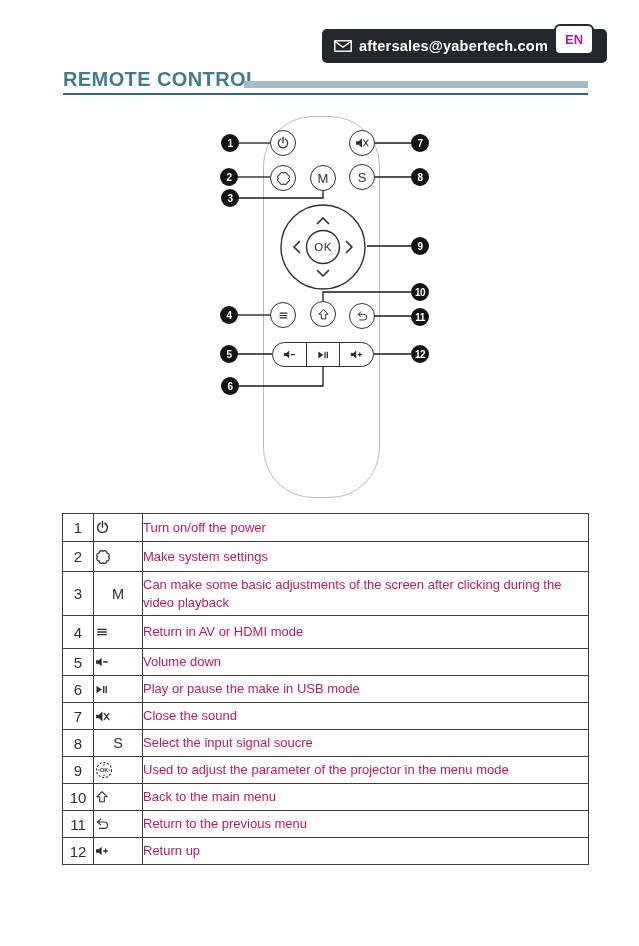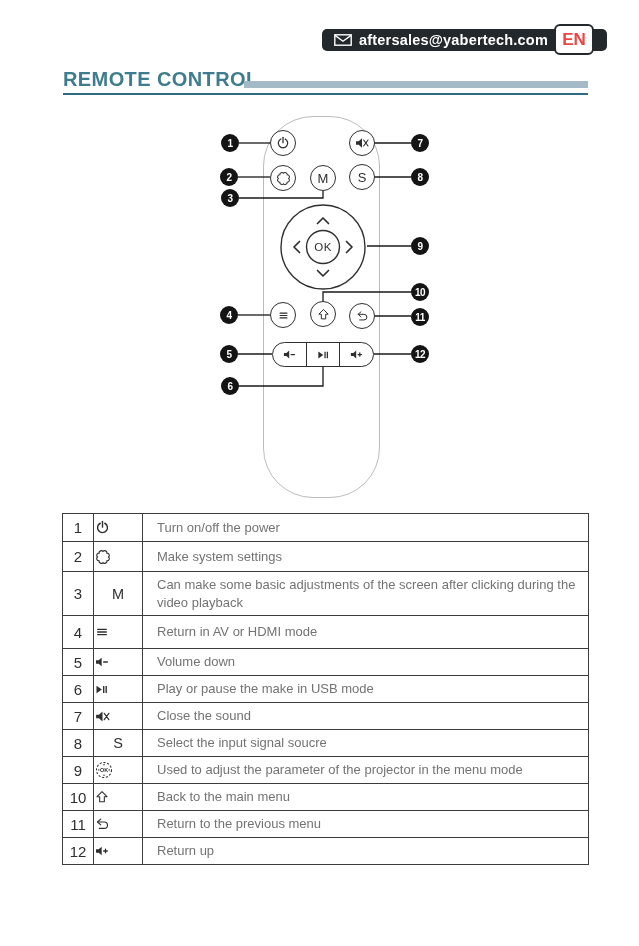--- a/index.html
+++ b/index.html
@@ -1,28 +1,28 @@
 <!DOCTYPE html>
 <html><head>
 <meta charset="utf-8">
 <style>
   * { margin:0; padding:0; box-sizing:border-box; }
   html,body { background:#ffffff; }
   body { font-family:"Liberation Sans", sans-serif; color:#2f2f2f; }
   .page { position:relative; width:639px; height:946px; background:#fff; overflow:hidden; margin:0 auto; }
 
   
-  .contact-banner { position:absolute; left:322px; top:29px; width:285px; height:22px;
+  .contact-banner { position:absolute; left:322px; top:29px; width:285px; height:34px;
     background:#23282c; border-radius:5px; display:flex; align-items:center; padding-left:12px; }
   .contact-banner svg { flex:0 0 auto; margin-right:7px; }
   .contact-email { color:#ffffff; font-size:14.5px; font-weight:bold; letter-spacing:0.2px; }
   .lang-badge { position:absolute; left:554px; top:24px; width:40px; height:31px;
     background:#ffffff; border:2.5px solid #23282c; border-radius:6px;
     display:flex; align-items:center; justify-content:center;
-    font-size:17px; font-weight:bold; color:#ef4444; }
+    font-size:13px; font-weight:bold; color:#a21caf; }
 
   
   .page-title { position:absolute; left:63px; top:68px; font-size:20px; font-weight:bold;
     color:#3f7c8d; letter-spacing:0.4px;text-align:center; }
   .title-accent-bar { position:absolute; left:244px; top:81px; width:344px; height:7px; background:#a4bac6; }
   .title-underline { position:absolute; left:63px; top:93px; width:525px; height:2px; background:#2e6b80; }
 
   
   .remote-figure { position:absolute; left:215px; top:110px; width:230px; height:398px; }
   .remote-body { position:absolute; left:48px; top:6px; width:117px; height:382px;
@@ -52,21 +52,21 @@
     border-collapse:collapse; table-layout:fixed; }
   .function-table td { border:1px solid #3c3c3c; vertical-align:middle; }
   .function-table tr td { height:27px; }
   .function-table tr:nth-child(1) td { height:28px; }
   .function-table tr:nth-child(2) td { height:30px; }
   .function-table tr:nth-child(3) td { height:44px; }
   .function-table tr:nth-child(4) td { height:33px; }
   .c-num { width:31px; text-align:center; font-size:15px; color:#2f2f2f; }
   .c-icon { width:49px; text-align:center; }
   .c-icon svg { vertical-align:middle; }
-  .c-desc { padding-left:14px; padding-right:8px; font-size:13px; color:#737373; line-height:1.35; }
+  .c-desc { padding-left:0; padding-right:8px; font-size:13px; color:#be185d; line-height:1.35; }
   .cell-label { font-size:14.5px; color:#2f2f2f; }
 
   .page-number { position:absolute; left:0; top:899px; width:100%; text-align:center;
     font-size:15px; color:#2f2f2f; }
 
   svg { display:block; }
 </style>
 </head>
 <body>
 

